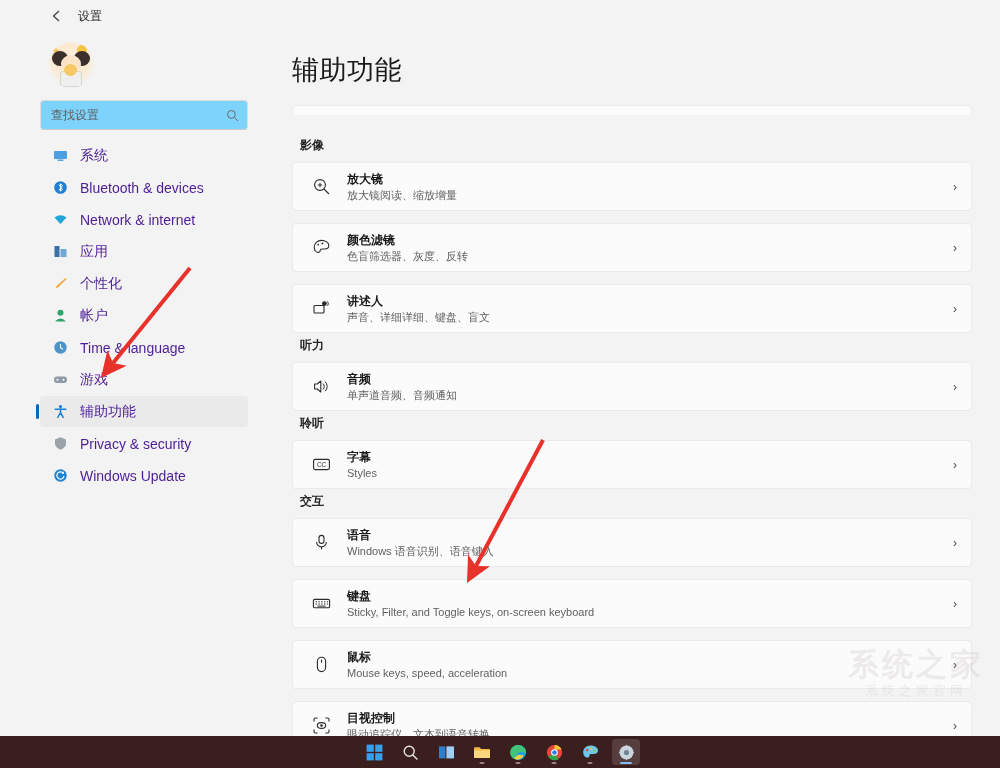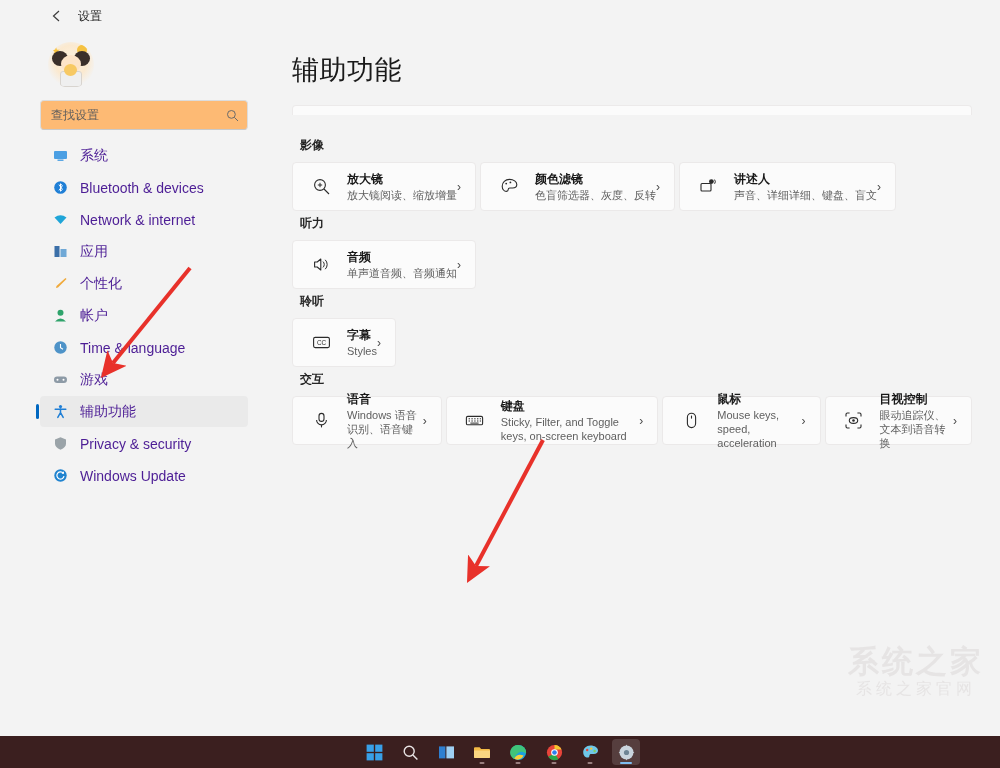--- a/index.html
+++ b/index.html
@@ -55,21 +55,21 @@
   .av-body {
     position: absolute; left: 12px; bottom: 1px; width: 22px; height: 16px;
     background: #efefef; border: 1px solid #d8d4cf; border-radius: 3px;
   }
   .av-flower {
     position: absolute; left: 16px; bottom: 12px; width: 13px; height: 12px;
     background: #f7c964; border-radius: 50%;
   }
 
   .searchbox {
-    margin: 2px 0 10px 0; height: 30px; background: #fdba74;
+    margin: 2px 0 10px 0; height: 30px; background: #7dd3fc;
     border: 1px solid #dcdcdc; border-bottom-color: #c9c9c9; border-radius: 4px;
     display: flex; align-items: center; padding: 0 8px 0 10px; position: relative;
   }
   .searchbox .ph { font-size: 12px; color: #5d5d5d; flex: 1; }
   .search-icon { color: #6a6a6a; display: flex; }
 
   .nav { display: flex; flex-direction: column; gap: 1px; }
   .nav-item {
     height: 31px; display: flex; align-items: center; gap: 12px;
     padding-left: 12px; border-radius: 4px; position: relative;
@@ -92,21 +92,21 @@
   .scroll-area { margin-top: 17px; position: relative; }
   .partial-card {
     height: 10px; background: #fbfbfb; border: 1px solid #eceaea; border-bottom: none;
     border-radius: 4px 4px 0 0; margin-bottom: 0;
   }
   .section-label {
     font-size: 12px; color: #262626; font-weight: bold;
     margin: 4px 0 8px 8px;
   }
   .section-label.first { margin-top: 22px; }
-  .card-group { display: flex; flex-direction: row; gap: 4px; }
+  .card-group { display: flex; flex-direction: column; gap: 12px; }
   .card {
     height: 49px; background: #fbfbfb; border: 1px solid #ebe9e9;
     border-radius: 4px; display: flex; align-items: center;
     padding: 0 14px 0 16px;
   }
   .card-ico {
     width: 24px; flex: 0 0 24px; display: flex; align-items: center; justify-content: center;
     color: #2b2b2b; margin-right: 14px;
   }
   .card-text { flex: 1; display: flex; flex-direction: column; gap: 1px; }
@@ -119,21 +119,21 @@
     background: transparent;
   }
 
   
   .watermark {
     position: absolute; right: 16px; bottom: 36px;
     text-align: center; color: rgba(170,160,160,0.18);
     pointer-events: none; user-select: none;
   }
   .wm-main { font-size: 31px; font-weight: bold; letter-spacing: 3px; line-height: 34px; }
-  .wm-sub { font-size: 16px; letter-spacing: 4px; }
+  .wm-sub { font-size: 13px; letter-spacing: 4px; }
 
   
   .arrows { position: absolute; left: 0; top: 0; width: 1000px; height: 768px; pointer-events: none; }
 
   
   .taskbar {
     position: absolute; left: 0; bottom: 0; width: 1000px; height: 32px;
     background: #3b1f1f; display: flex; align-items: center; justify-content: center; gap: 8px;
   }
   .tb-btn {

